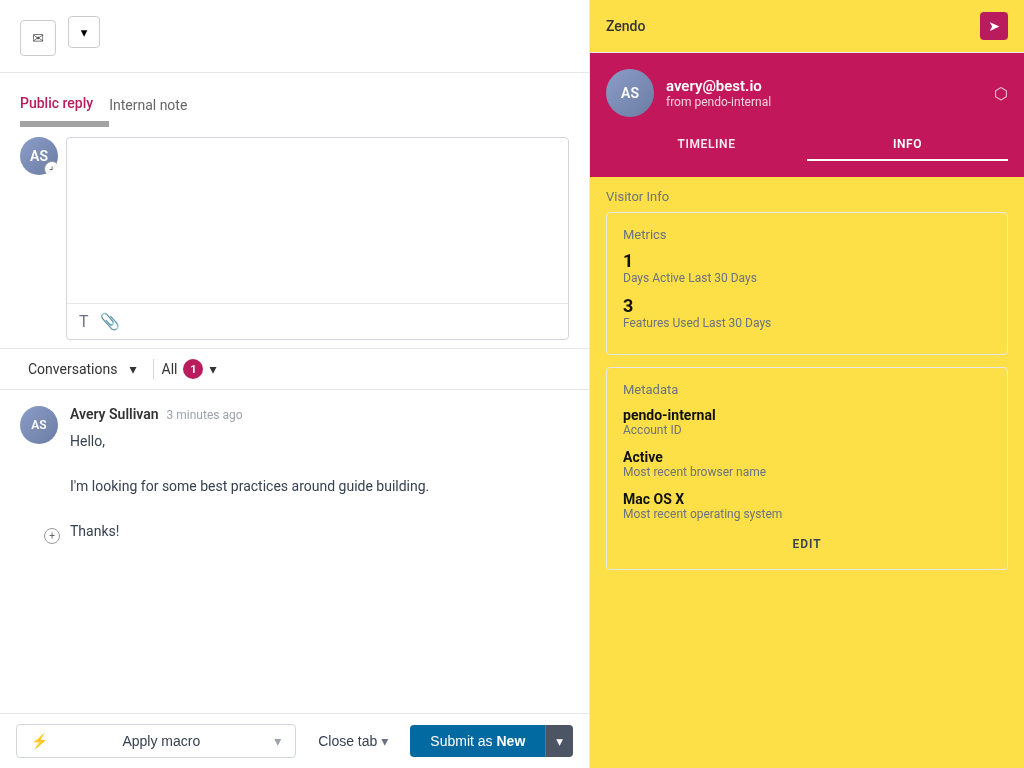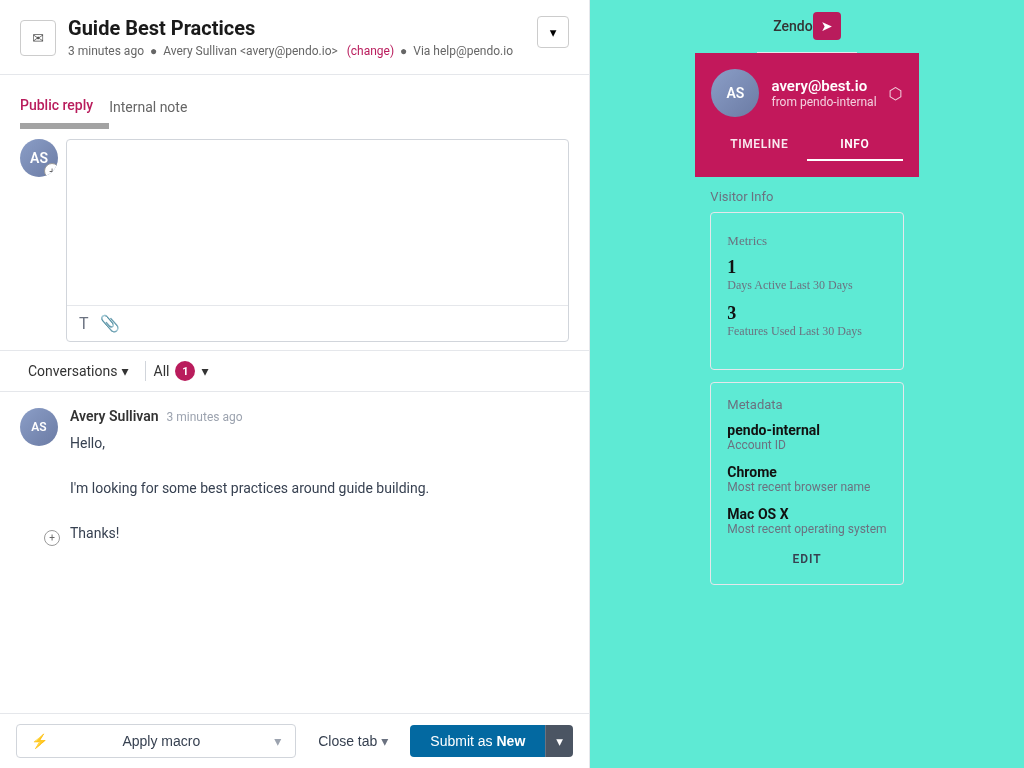--- a/index.html
+++ b/index.html
@@ -25,21 +25,21 @@
     .avatar-col { display: flex; flex-direction: column; align-items: center; margin-right: 8px; }
     .avatar-circle { width: 38px; height: 38px; border-radius: 50%; background: #6b7280; display: flex; align-items: center; justify-content: center; overflow: hidden; flex-shrink: 0; position: relative; }
     .avatar-add { width: 16px; height: 16px; border-radius: 50%; background: #fff; border: 1px solid #999; display: flex; align-items: center; justify-content: center; position: absolute; bottom: -2px; right: -2px; font-size: 10px; color: #666; }
     .reply-box { flex: 1; border: 1px solid #d1d5db; border-radius: 4px; min-height: 200px; display: flex; flex-direction: column; }
     .reply-textarea { flex: 1; padding: 12px; outline: none; border: none; resize: none; font-size: 14px; color: #333; min-height: 165px; background: transparent; }
     .reply-toolbar { border-top: 1px solid #e5e7eb; padding: 8px 12px; display: flex; gap: 12px; align-items: center; }
     .toolbar-icon { color: #6b7280; cursor: pointer; font-size: 16px; }
 
     
     .conversations-bar { display: flex; align-items: center; padding: 8px 20px; border-top: 1px solid #e5e7eb; border-bottom: 1px solid #e5e7eb; gap: 0; }
-    .conv-dropdown { display: flex; align-items: center; gap: 4px; cursor: pointer; font-size: 14px; color: #333; padding: 4px 8px; }
+    .conv-dropdown { display: flex; align-items: center; gap: 12px; cursor: pointer; font-size: 14px; color: #333; padding: 4px 8px; }
     .conv-divider { width: 1px; height: 20px; background: #d1d5db; margin: 0 8px; }
     .conv-filter { display: flex; align-items: center; gap: 6px; font-size: 14px; color: #333; cursor: pointer; }
     .badge { background: #b91c5c; color: #fff; border-radius: 50%; width: 20px; height: 20px; display: flex; align-items: center; justify-content: center; font-size: 11px; font-weight: 700; }
 
     
     .messages-area { flex: 1; overflow-y: auto; padding: 16px 20px; }
     .message-item { display: flex; gap: 12px; }
     .msg-avatar { position: relative; flex-shrink: 0; }
     .msg-avatar-circle { width: 38px; height: 38px; border-radius: 50%; background: #6b7280; overflow: hidden; }
     .msg-avatar-add { width: 16px; height: 16px; border-radius: 50%; background: #fff; border: 1px solid #999; display: flex; align-items: center; justify-content: center; position: absolute; bottom: -2px; right: -2px; font-size: 10px; color: #666; }
@@ -56,41 +56,41 @@
     .macro-label { flex: 1; color: #374151; font-weight: 400; }
     .macro-chevron { color: #9ca3af; }
     .close-tab-btn { display: flex; align-items: center; gap: 4px; padding: 8px 14px; font-size: 14px; color: #374151; cursor: pointer; border: none; background: none; }
     .close-tab-chevron { color: #6b7280; }
     .submit-btn-group { display: flex; align-items: stretch; border-radius: 4px; overflow: hidden; }
     .submit-btn { background: #0369a1; color: #fff; padding: 8px 20px; font-size: 14px; cursor: pointer; border: none; }
     .submit-btn strong { font-weight: 700; }
     .submit-btn-chevron { background: #4b5563; color: #fff; padding: 8px 10px; cursor: pointer; border: none; border-left: 1px solid #6b7280; }
 
     
-    .right-panel { width: 434px; display: flex; flex-direction: column; background: #5eead4; overflow-y: auto; align-items: center; }
+    .right-panel { width: 434px; display: flex; flex-direction: column; background: #fde047; overflow-y: auto; }
 
     .zendo-header { display: flex; align-items: center; justify-content: space-between; padding: 12px 16px; border-bottom: 1px solid #e5e7eb; }
     .zendo-title { font-size: 14px; font-weight: 500; }
     .zendo-icon-btn { width: 28px; height: 28px; background: #b91c5c; border-radius: 4px; display: flex; align-items: center; justify-content: center; cursor: pointer; }
 
     .profile-card { background: #c2185b; padding: 16px; display: flex; flex-direction: column; align-items: center; }
     .profile-top { display: flex; align-items: center; gap: 12px; width: 100%; }
     .profile-avatar { width: 48px; height: 48px; border-radius: 50%; background: #6b7280; overflow: hidden; flex-shrink: 0; }
     .profile-info { flex: 1; }
     .profile-email { color: #fff; font-size: 15px; font-weight: 600; }
     .profile-sub { color: rgba(255,255,255,0.8); font-size: 12px; }
     .profile-ext-icon { color: rgba(255,255,255,0.8); cursor: pointer; font-size: 16px; }
     .profile-tabs { display: flex; width: 100%; margin-top: 12px; }
     .profile-tab { flex: 1; text-align: center; padding: 8px; color: rgba(255,255,255,0.9); font-size: 12px; font-weight: 600; letter-spacing: 0.05em; cursor: pointer; border-bottom: 2px solid transparent; }
     .profile-tab.active { border-bottom: 2px solid #fff; color: #fff; }
 
     .visitor-info { padding: 12px 16px; }
     .visitor-label { font-size: 13px; color: #6b7280; margin-bottom: 8px; }
 
-    .metrics-card { border: 1px solid #e5e7eb; border-radius: 4px; padding: 20px 16px; margin-bottom: 12px; font-family: Liberation Serif, serif; }
+    .metrics-card { border: 1px solid #e5e7eb; border-radius: 4px; padding: 14px 16px; margin-bottom: 12px; }
     .metrics-title { font-size: 13px; color: #6b7280; margin-bottom: 8px; }
     .metric-value { font-size: 18px; font-weight: 700; color: #111; }
     .metric-label { font-size: 12px; color: #6b7280; margin-bottom: 10px; }
 
     .metadata-card { border: 1px solid #e5e7eb; border-radius: 4px; padding: 14px 16px; }
     .metadata-title { font-size: 13px; color: #6b7280; margin-bottom: 10px; }
     .meta-item { margin-bottom: 12px; }
     .meta-value { font-size: 14px; font-weight: 700; color: #111; }
     .meta-key { font-size: 12px; color: #6b7280; }
     .edit-btn { display: flex; align-items: center; justify-content: center; margin-top: 8px; }
@@ -100,32 +100,20 @@
     .avatar-img { width: 100%; height: 100%; background: linear-gradient(135deg, #8b9ec7 0%, #6b7ba4 100%); display: flex; align-items: center; justify-content: center; color: #fff; font-size: 14px; font-weight: 600; }
   </style>
 </head>
 <body>
 
 <div class="left-panel">
 
   <div class="ticket-header">
     <div class="ticket-icon">
       <span style="font-size:14px;color:#555;">✉</span>
-    </div>
-    <div class="ticket-header-info">
-      <div class="ticket-title">Guide Best Practices</div>
-      <div class="ticket-meta">
-        <span>3 minutes ago</span>
-        &nbsp;●&nbsp;
-        <span>Avery Sullivan &lt;avery@pendo.io&gt;</span>
-        &nbsp;
-        <a href="#">(change)</a>
-        &nbsp;●&nbsp;
-        <span>Via help@pendo.io</span>
-      </div>
     </div>
     <button class="ticket-dropdown">
       <span>▾</span>
     </button>
   </div>
 
   <div class="reply-section">
     <div class="reply-tabs">
       <div class="reply-tab active">Public reply</div>
       <div class="reply-tab">Internal note</div>
@@ -245,21 +233,21 @@
 
     <div class="metadata-card">
       <div class="metadata-title">Metadata</div>
 
       <div class="meta-item">
         <div class="meta-value">pendo-internal</div>
         <div class="meta-key">Account ID</div>
       </div>
 
       <div class="meta-item">
-        <div class="meta-value">Chrome</div>
+        <div class="meta-value">Active</div>
         <div class="meta-key">Most recent browser name</div>
       </div>
 
       <div class="meta-item">
         <div class="meta-value">Mac OS X</div>
         <div class="meta-key">Most recent operating system</div>
       </div>
 
       <div class="edit-btn">
         <span class="edit-text">EDIT</span>

